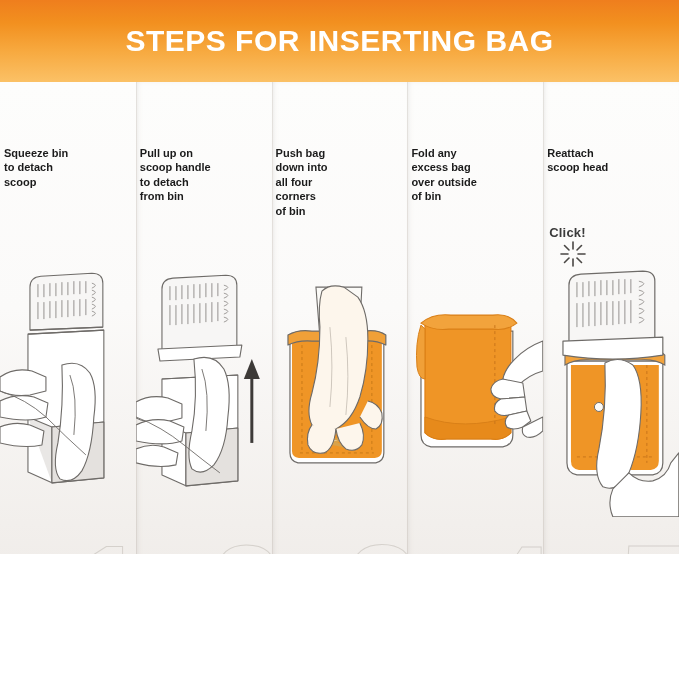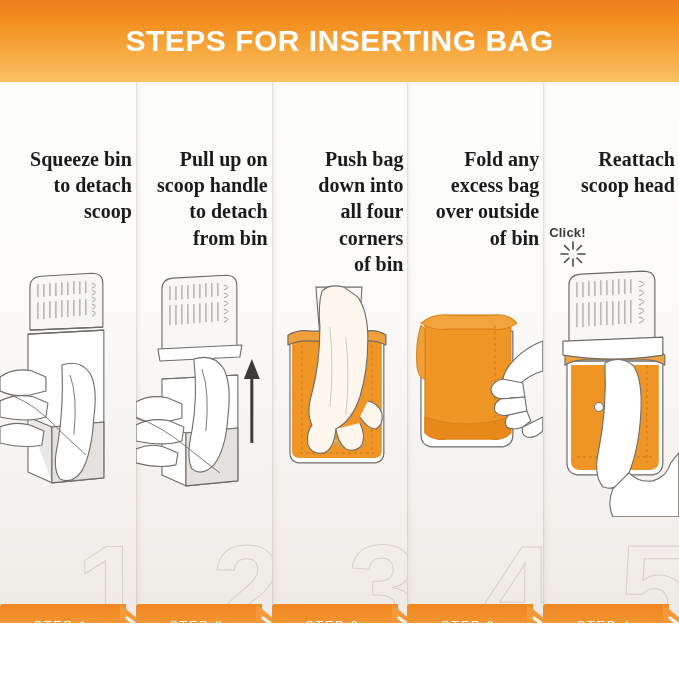--- a/index.html
+++ b/index.html
@@ -1,21 +1,21 @@
 <!DOCTYPE html>
 <html><head>
 <meta charset="utf-8">
 <style>
   html,body{margin:0;padding:0;}
   body{
     width:679px;height:679px;overflow:hidden;
     font-family:"Liberation Sans", sans-serif;
     background:#ffffff;
   }
-  #page{position:relative;width:679px;height:623px;overflow:hidden;background:#fdfdfd;}
+  #page{position:relative;width:679px;height:554px;overflow:hidden;background:#fdfdfd;}
 
   
   .header{
     position:absolute;left:0;top:0;width:679px;height:82px;
     background:linear-gradient(180deg,#ef7e1d 0%,#f2901f 28%,#f7a93f 62%,#fbc166 100%);
     display:flex;align-items:center;justify-content:center;
   }
   .header-title{
     color:#ffffff;font-size:30px;font-weight:bold;letter-spacing:0.5px;
     text-align:center;line-height:1;white-space:nowrap;
@@ -30,22 +30,22 @@
   .panel + .panel{box-shadow:inset 3px 0 6px -3px rgba(120,110,100,0.22);}
   .panel::after{
     content:"";position:absolute;left:0;top:0;width:1px;height:597px;
     background:rgba(170,160,150,0.18);
   }
   .panel:first-child::after{display:none;}
 
   
   .caption{
     position:absolute;left:4px;top:64px;width:127.8px;
-    text-align:right;color:#1b1b1b;
-    font-size:20px;font-weight:bold;line-height:1.31;font-family:Liberation Serif, serif;
+    text-align:left;color:#1b1b1b;
+    font-size:11px;font-weight:bold;line-height:1.31;
   }
 
   
   .art{position:absolute;left:0;top:185px;width:135.8px;height:250px;}
   .art svg{display:block;width:135.8px;height:250px;}
 
   
   .ghost{
     position:absolute;right:-6px;bottom:42px;
     font-size:125px;font-weight:bold;line-height:0.78;

